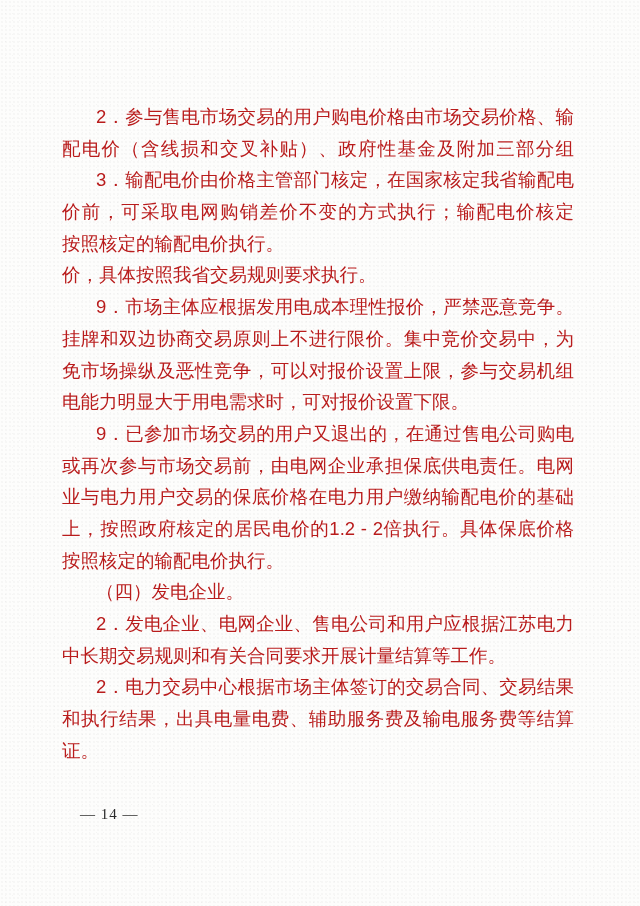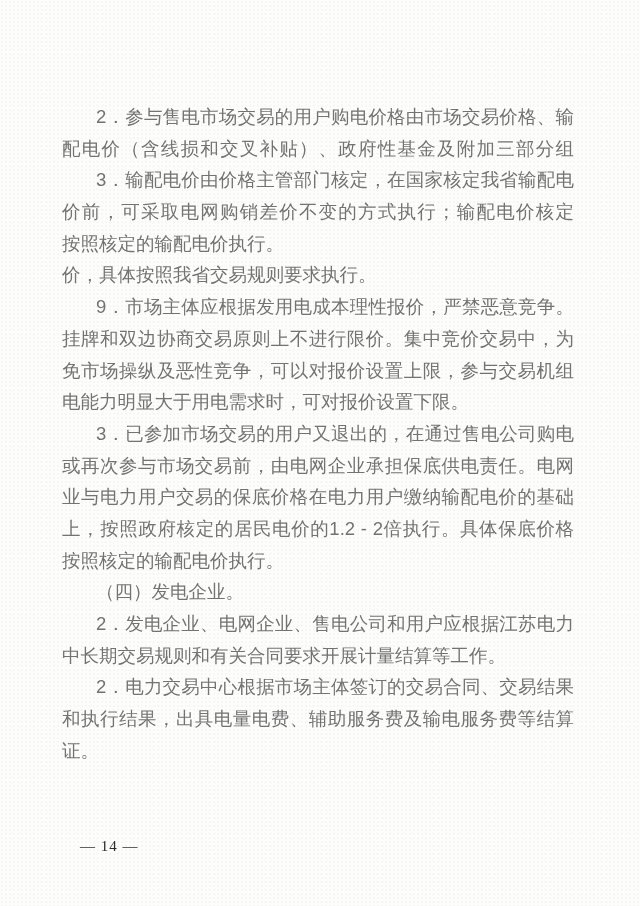--- a/index.html
+++ b/index.html
@@ -27,21 +27,21 @@
   .text-block {
     position: absolute;
     left: 62px;
     top: 101px;
     width: 512px;
   }
   .line {
     height: 31.7px;
     line-height: 31.7px;
     font-size: 18.5px;
-    color: #737373;
+    color: #b91c1c;
     white-space: nowrap;
     letter-spacing: 0;
     font-family: "Liberation Sans", sans-serif;
   }
   .line.flush {
     white-space: normal;
     text-align: justify;
     text-align-last: justify;
     word-break: break-all;
     overflow: hidden;
@@ -52,40 +52,39 @@
   .pagenum {
     position: absolute;
     left: 80px;
     top: 801px;
     height: 26px;
     line-height: 26px;
     font-size: 15px;
     color: #2a2a2a;
     letter-spacing: 1px;
     font-family: "Liberation Serif", serif;
-    margin-top: 32px;
   }
 </style>
 </head>
 <body>
 
 <div class="page">
   <div class="text-block">
 
   <div class="line indent flush">2．参与售电市场交易的用户购电价格由市场交易价格、输</div>
       <div class="line flush">配电价（含线损和交叉补贴）、政府性基金及附加三部分组成。</div>
       <div class="line indent flush">3．输配电价由价格主管部门核定，在国家核定我省输配电</div>
       <div class="line flush">价前，可采取电网购销差价不变的方式执行；输配电价核定后，</div>
       <div class="line">按照核定的输配电价执行。</div>
       <div class="line">价，具体按照我省交易规则要求执行。</div>
       <div class="line indent flush">9．市场主体应根据发用电成本理性报价，严禁恶意竞争。</div>
       <div class="line flush">挂牌和双边协商交易原则上不进行限价。集中竞价交易中，为避</div>
       <div class="line flush">免市场操纵及恶性竞争，可以对报价设置上限，参与交易机组发</div>
       <div class="line">电能力明显大于用电需求时，可对报价设置下限。</div>
-      <div class="line indent flush">3．已参加市场交易的用户又退出的，在通过售电公司购电</div>
+      <div class="line indent flush">9．已参加市场交易的用户又退出的，在通过售电公司购电</div>
       <div class="line flush">或再次参与市场交易前，由电网企业承担保底供电责任。电网企</div>
       <div class="line flush">业与电力用户交易的保底价格在电力用户缴纳输配电价的基础</div>
       <div class="line flush">上，按照政府核定的居民电价的1.2 - 2倍执行。具体保底价格水</div>
       <div class="line">按照核定的输配电价执行。</div>
       <div class="line indent">（四）发电企业。</div>
       <div class="line indent flush">2．发电企业、电网企业、售电公司和用户应根据江苏电力</div>
       <div class="line">中长期交易规则和有关合同要求开展计量结算等工作。</div>
       <div class="line indent flush">2．电力交易中心根据市场主体签订的交易合同、交易结果</div>
       <div class="line flush">和执行结果，出具电量电费、辅助服务费及输电服务费等结算凭</div>
       <div class="line">证。</div>

